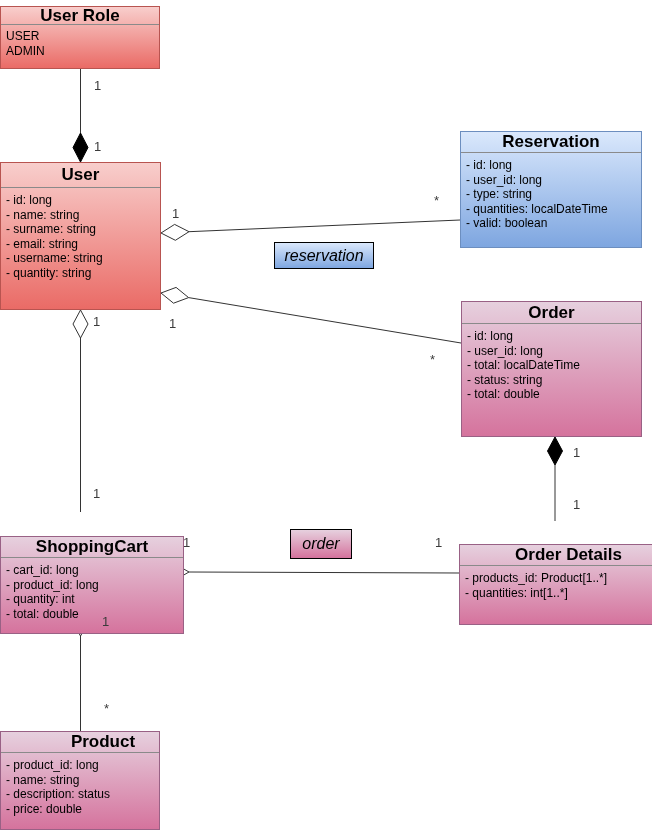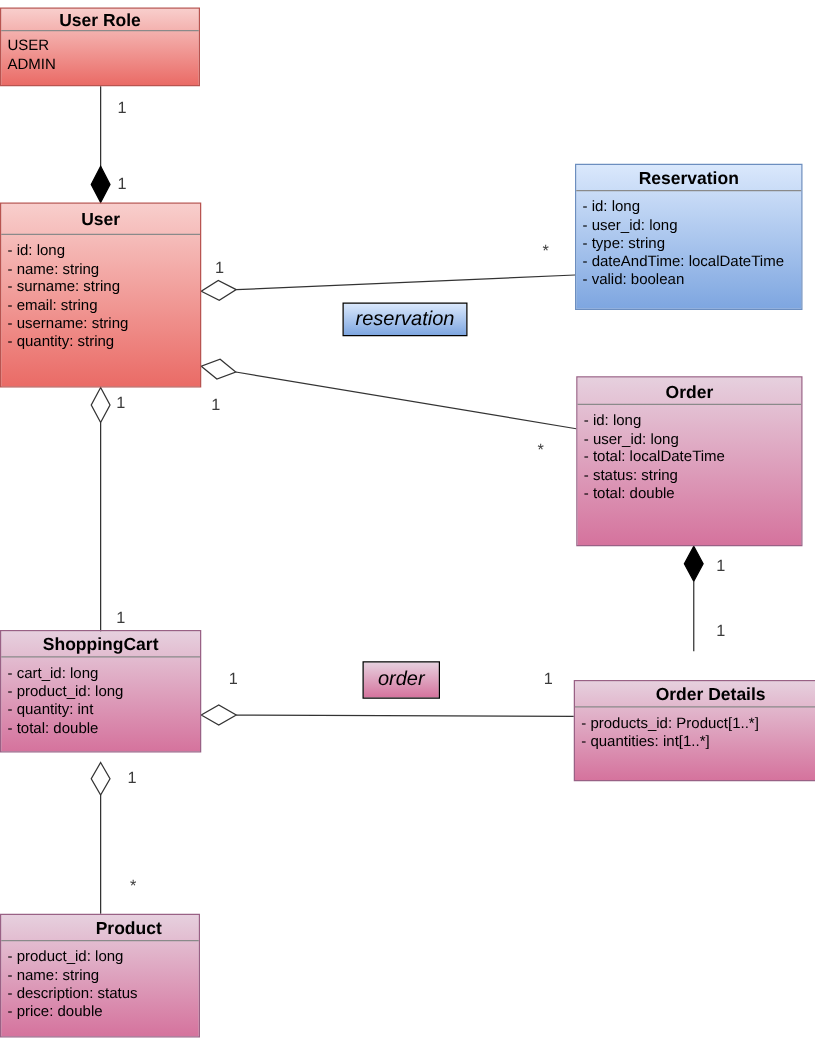--- a/index.html
+++ b/index.html
@@ -11,21 +11,21 @@
   svg.edges line { stroke:#333333; stroke-width:1; }
   svg.edges polygon.hollow { fill:#ffffff; stroke:#333333; stroke-width:1; }
   svg.edges polygon.filled { fill:#000000; stroke:#000000; stroke-width:1; }
 
   .uml-class {
     position:absolute; box-sizing:border-box; border:1px solid;
     display:flex; flex-direction:column; color:#000;
   }
   .uml-class .title {
     flex:0 0 auto; display:flex; align-items:center; justify-content:center;
-    font-weight:bold; font-size:14px; border-bottom:1px solid #8a8a8a;
+    font-weight:bold; font-size:17px; border-bottom:1px solid #8a8a8a;
   }
   .uml-class .attrs {
     flex:1 1 auto; padding:5px 4px 0 5px; font-size:12px; line-height:14.6px;
     white-space:nowrap; overflow:hidden;
   }
   .theme-red  { background:linear-gradient(#f8cecc, #ea6b66); border-color:#b85450; }
   .theme-blue { background:linear-gradient(#dae8fc, #7ea6e0); border-color:#6c8ebf; }
   .theme-pink { background:linear-gradient(#e6d0de, #d5739d); border-color:#996185; }
 
   .edge-label {
@@ -90,21 +90,21 @@
       <div>- quantity: string</div>
     </div>
   </div>
 
   <div class="uml-class theme-blue" style="left:460px; top:131px; width:182px; height:117px;">
     <div class="title" style="height:20px;">Reservation</div>
     <div class="attrs">
       <div>- id: long</div>
       <div>- user_id: long</div>
       <div>- type: string</div>
-      <div>- dateAndTime: localDateTime</div>
+      <div>- quantities: localDateTime</div>
       <div>- valid: boolean</div>
     </div>
   </div>
 
   <div class="uml-class theme-pink" style="left:461px; top:301px; width:181px; height:136px;">
     <div class="title" style="height:21px;">Order</div>
     <div class="attrs">
       <div>- id: long</div>
       <div>- user_id: long</div>
       <div>- total: localDateTime</div>
@@ -114,21 +114,21 @@
   </div>
 
   <div class="uml-class theme-pink" style="left:459px; top:544px; width:219px; height:81px;">
     <div class="title" style="height:20px;">Order Details</div>
     <div class="attrs">
       <div>- products_id: Product[1..*]</div>
       <div>- quantities: int[1..*]</div>
     </div>
   </div>
 
-  <div class="uml-class theme-pink" style="left:0px; top:504px; width:161px; height:98px;">
+  <div class="uml-class theme-pink" style="left:0px; top:536px; width:184px; height:98px;">
     <div class="title" style="height:20px;">ShoppingCart</div>
     <div class="attrs">
       <div>- cart_id: long</div>
       <div>- product_id: long</div>
       <div>- quantity: int</div>
       <div>- total: double</div>
     </div>
   </div>
 
   <div class="uml-class theme-pink" style="left:0px; top:731px; width:160px; height:99px;">

